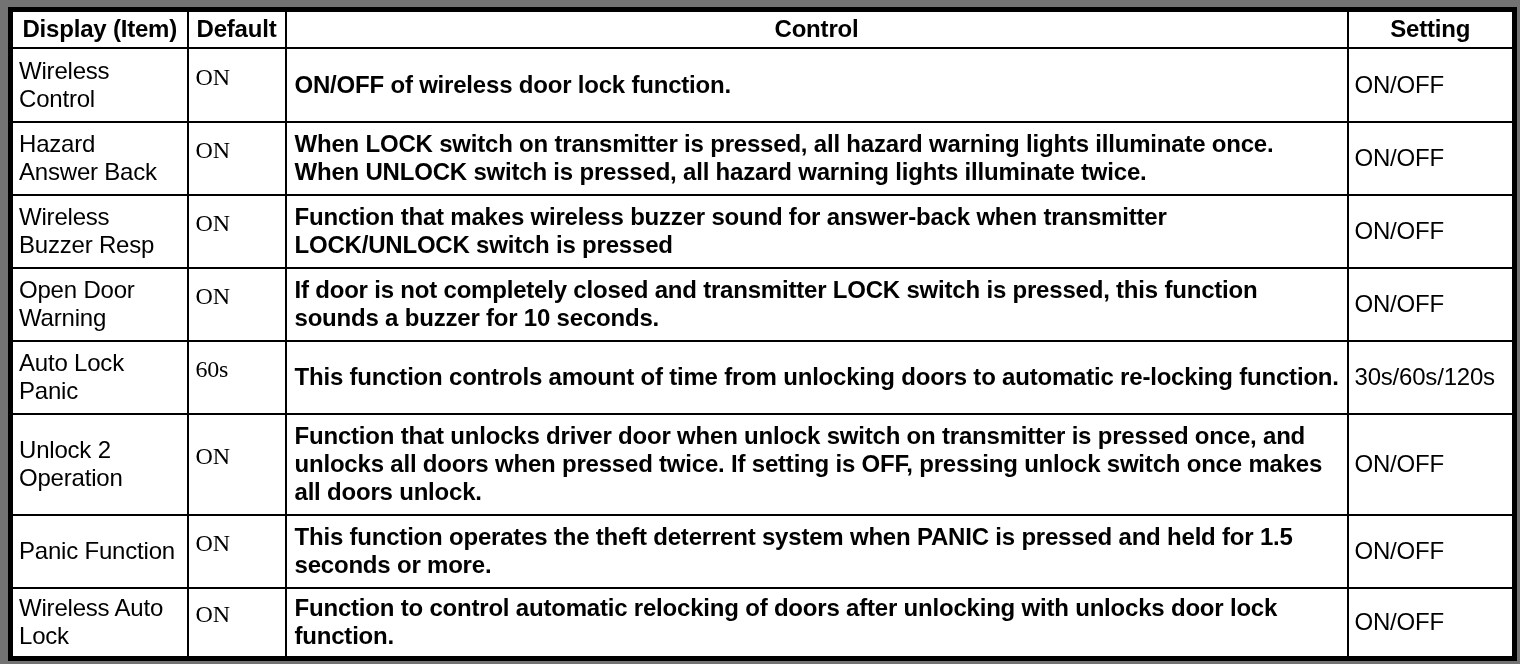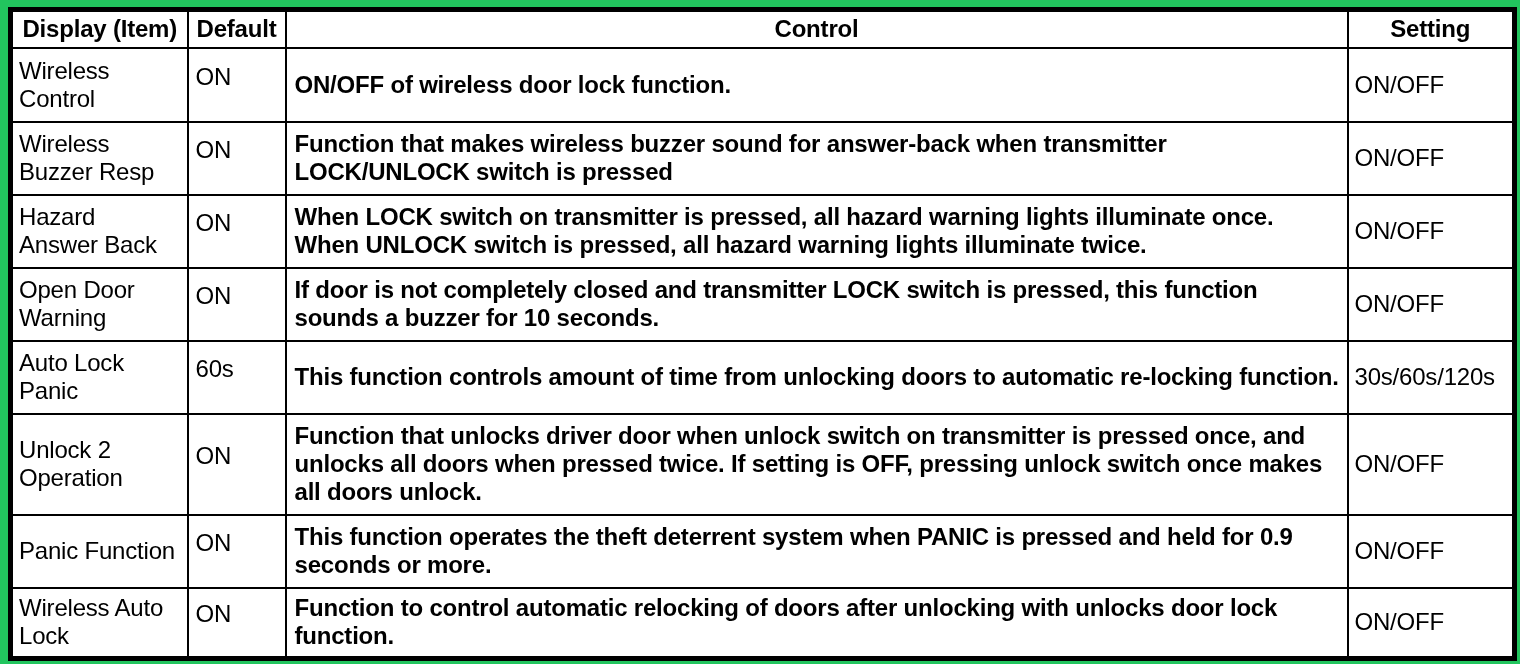--- a/index.html
+++ b/index.html
@@ -6,21 +6,21 @@
     margin: 0;
     padding: 0;
     background: #ffffff;
     width: 1520px;
     height: 664px;
     overflow: hidden;
   }
   .page {
     width: 1520px;
     height: 664px;
-    background: #22c55e;
+    background: #737373;
     box-sizing: border-box;
     padding: 7px 8px 6px 8px;
   }
   table.settings {
     border-collapse: collapse;
     table-layout: fixed;
     width: 1504px;
     background: #ffffff;
     font-family: "Liberation Sans", "DejaVu Sans", sans-serif;
     color: #000000;
@@ -48,21 +48,21 @@
     font-size: 24px;
     line-height: 28px;
     letter-spacing: -0.2px;
     text-align: left;
   }
   tbody tr { height: 73px; }
   tbody tr:nth-child(1) { height: 74px; }
   tbody tr:nth-child(6) { height: 101px; }
   tbody tr:nth-child(8) { height: 71px; }
   td.c-item    { padding: 3px 10px 3px 6px; }
-  td.c-default { padding: 3px 4px 19px 7px; }
+  td.c-default { padding: 3px 4px 19px 7px; font-family: Liberation Serif, serif; }
   td.c-content { padding: 3px 6px 3px 8px; font-weight: bold; }
   td.c-setting { padding: 3px 4px 3px 6px; }
 </style>
 </head>
 <body>
 
 <div class="page">
   <table class="settings">
     <colgroup>
       <col style="width:177px">
@@ -79,29 +79,29 @@
       </tr>
     </thead>
     <tbody>
       <tr>
         <td class="c-item">Wireless Control</td>
         <td class="c-default">ON</td>
         <td class="c-content">ON/OFF of wireless door lock function.</td>
         <td class="c-setting">ON/OFF</td>
       </tr>
       <tr>
+        <td class="c-item">Hazard Answer Back</td>
+        <td class="c-default">ON</td>
+        <td class="c-content">When LOCK switch on transmitter is pressed, all hazard warning lights illuminate once. When UNLOCK switch is pressed, all hazard warning lights illuminate twice.</td>
+        <td class="c-setting">ON/OFF</td>
+      </tr>
+      <tr>
         <td class="c-item">Wireless Buzzer Resp</td>
         <td class="c-default">ON</td>
         <td class="c-content">Function that makes wireless buzzer sound for answer-back when transmitter LOCK/UNLOCK switch is pressed</td>
-        <td class="c-setting">ON/OFF</td>
-      </tr>
-      <tr>
-        <td class="c-item">Hazard Answer Back</td>
-        <td class="c-default">ON</td>
-        <td class="c-content">When LOCK switch on transmitter is pressed, all hazard warning lights illuminate once. When UNLOCK switch is pressed, all hazard warning lights illuminate twice.</td>
         <td class="c-setting">ON/OFF</td>
       </tr>
       <tr>
         <td class="c-item">Open Door Warning</td>
         <td class="c-default">ON</td>
         <td class="c-content">If door is not completely closed and transmitter LOCK switch is pressed, this function sounds a buzzer for 10 seconds.</td>
         <td class="c-setting">ON/OFF</td>
       </tr>
       <tr>
         <td class="c-item">Auto Lock Panic</td>
@@ -111,21 +111,21 @@
       </tr>
       <tr>
         <td class="c-item">Unlock 2 Operation</td>
         <td class="c-default">ON</td>
         <td class="c-content">Function that unlocks driver door when unlock switch on transmitter is pressed once, and unlocks all doors when pressed twice. If setting is OFF, pressing unlock switch once makes all doors unlock.</td>
         <td class="c-setting">ON/OFF</td>
       </tr>
       <tr>
         <td class="c-item">Panic Function</td>
         <td class="c-default">ON</td>
-        <td class="c-content">This function operates the theft deterrent system when PANIC is pressed and held for 0.9 seconds or more.</td>
+        <td class="c-content">This function operates the theft deterrent system when PANIC is pressed and held for 1.5 seconds or more.</td>
         <td class="c-setting">ON/OFF</td>
       </tr>
       <tr>
         <td class="c-item">Wireless Auto Lock</td>
         <td class="c-default">ON</td>
         <td class="c-content">Function to control automatic relocking of doors after unlocking with unlocks door lock function.</td>
         <td class="c-setting">ON/OFF</td>
       </tr>
     </tbody>
   </table>

